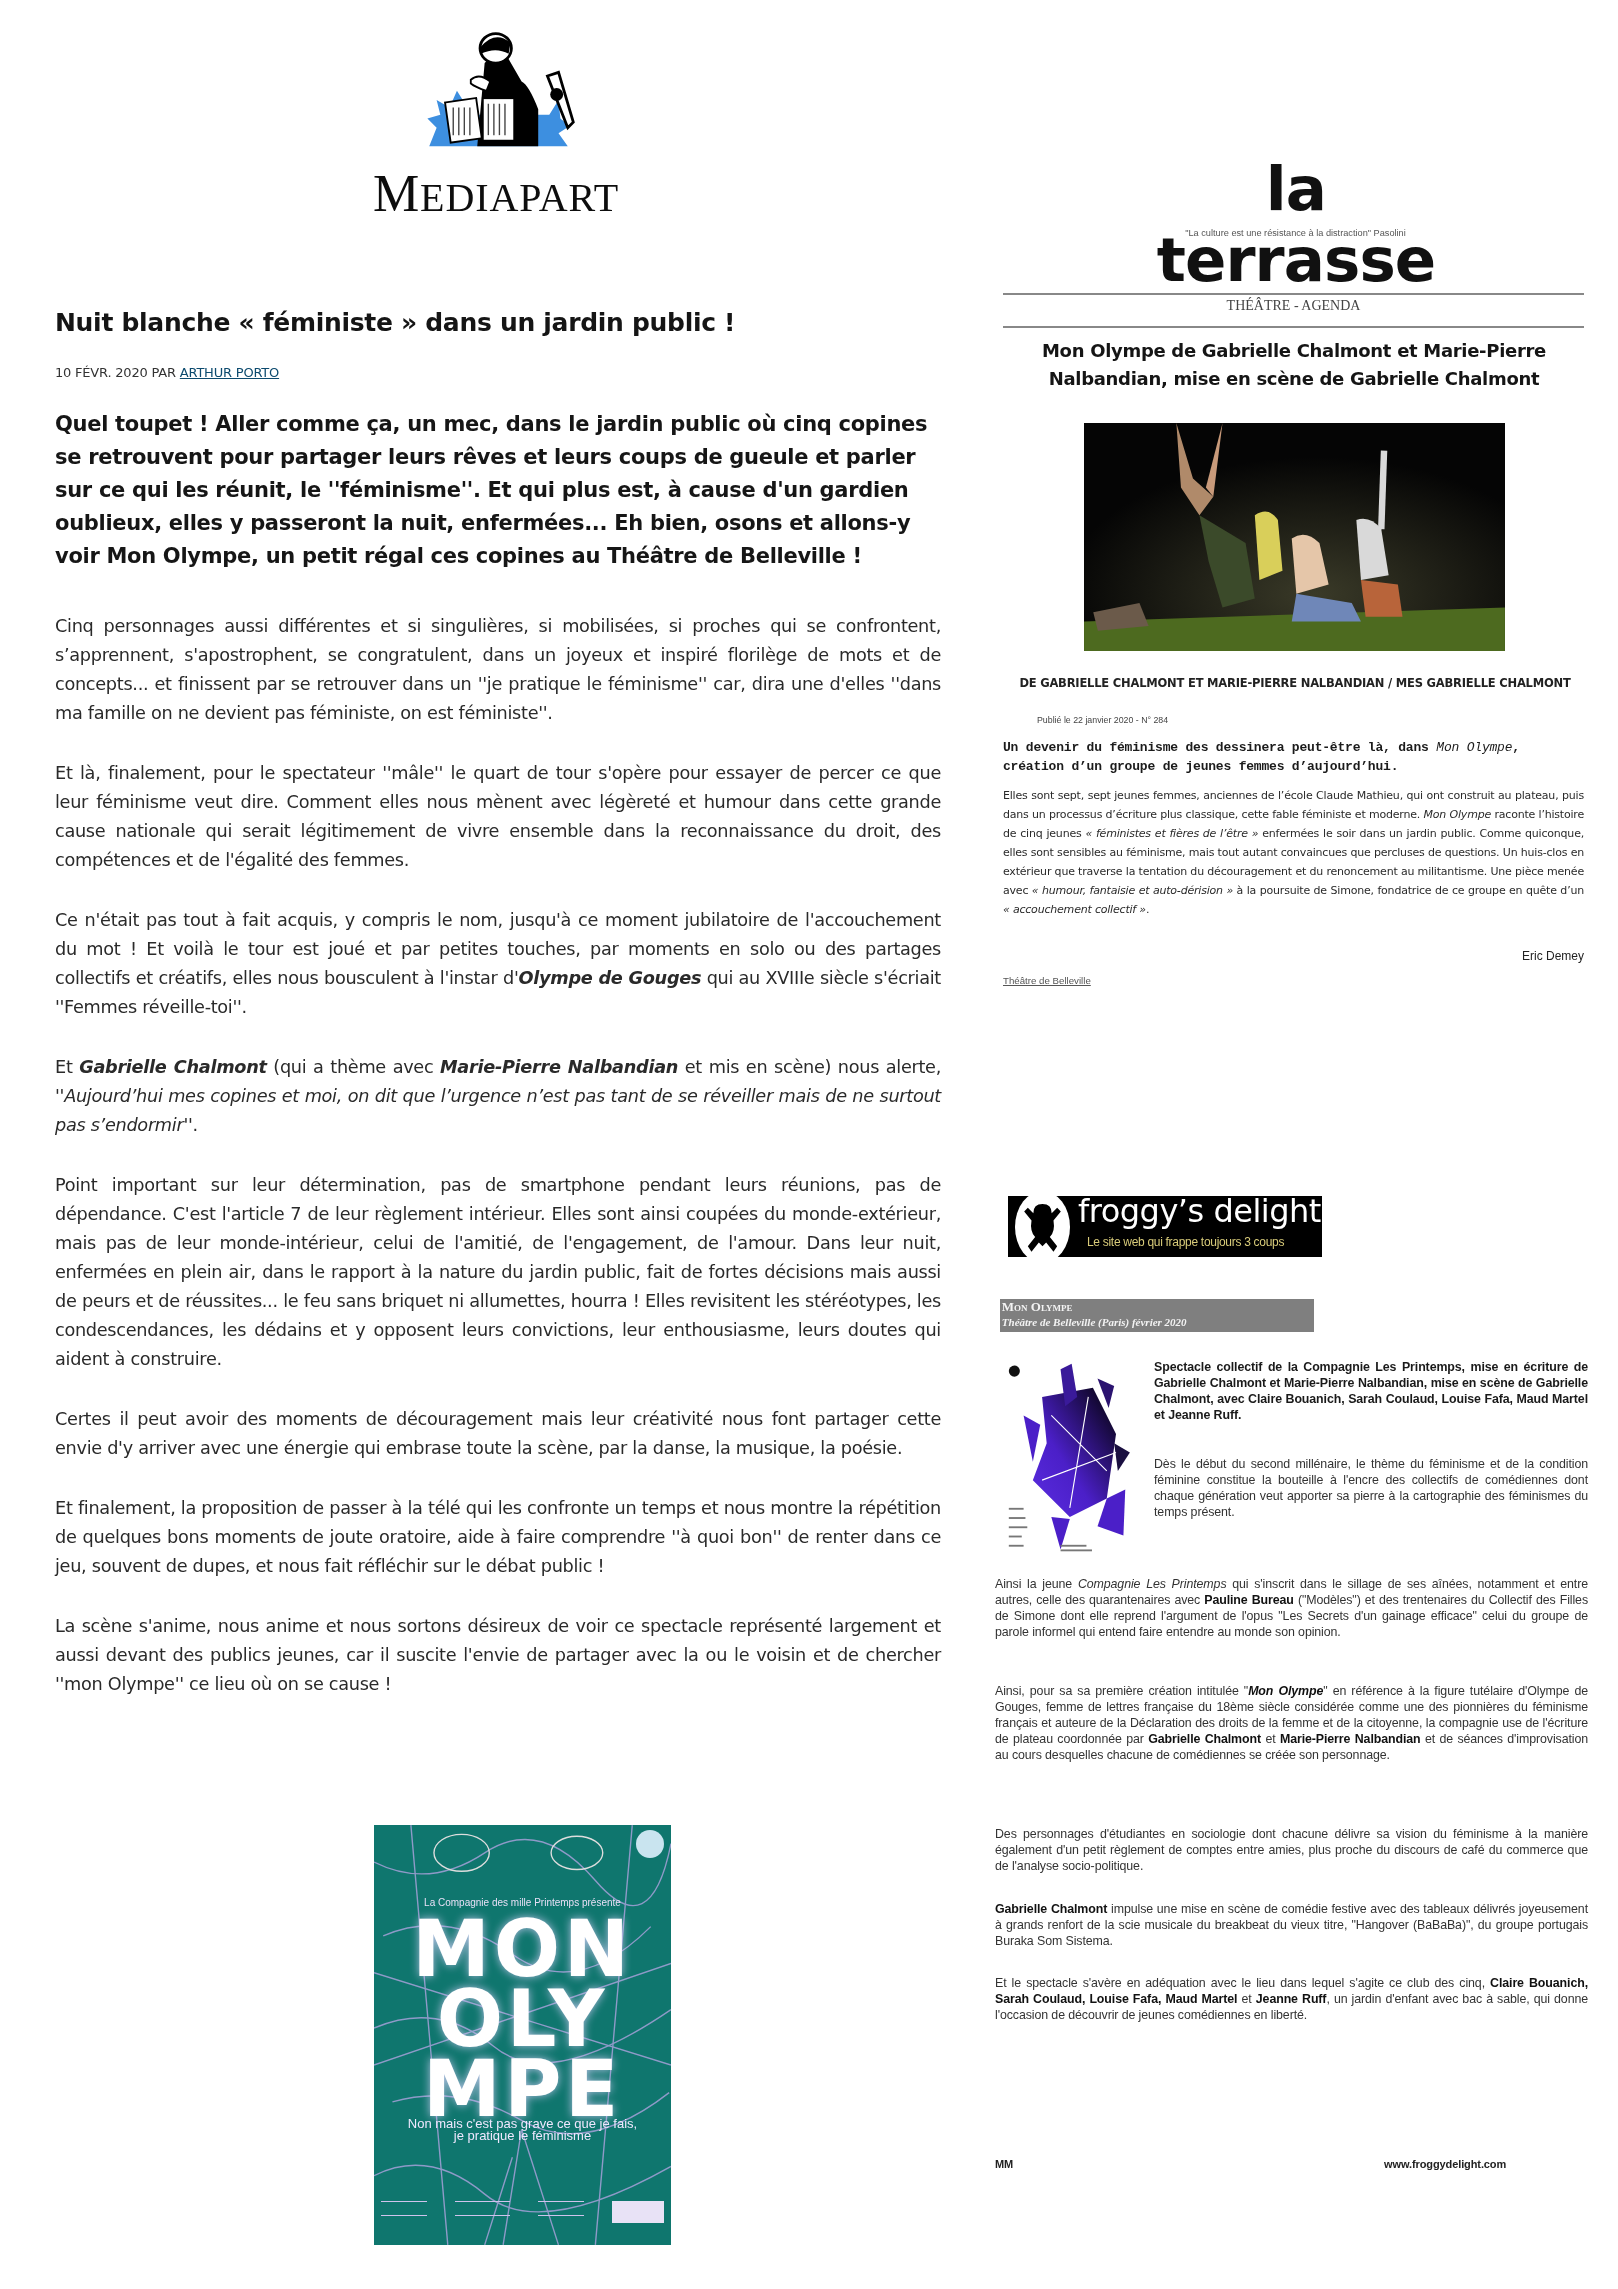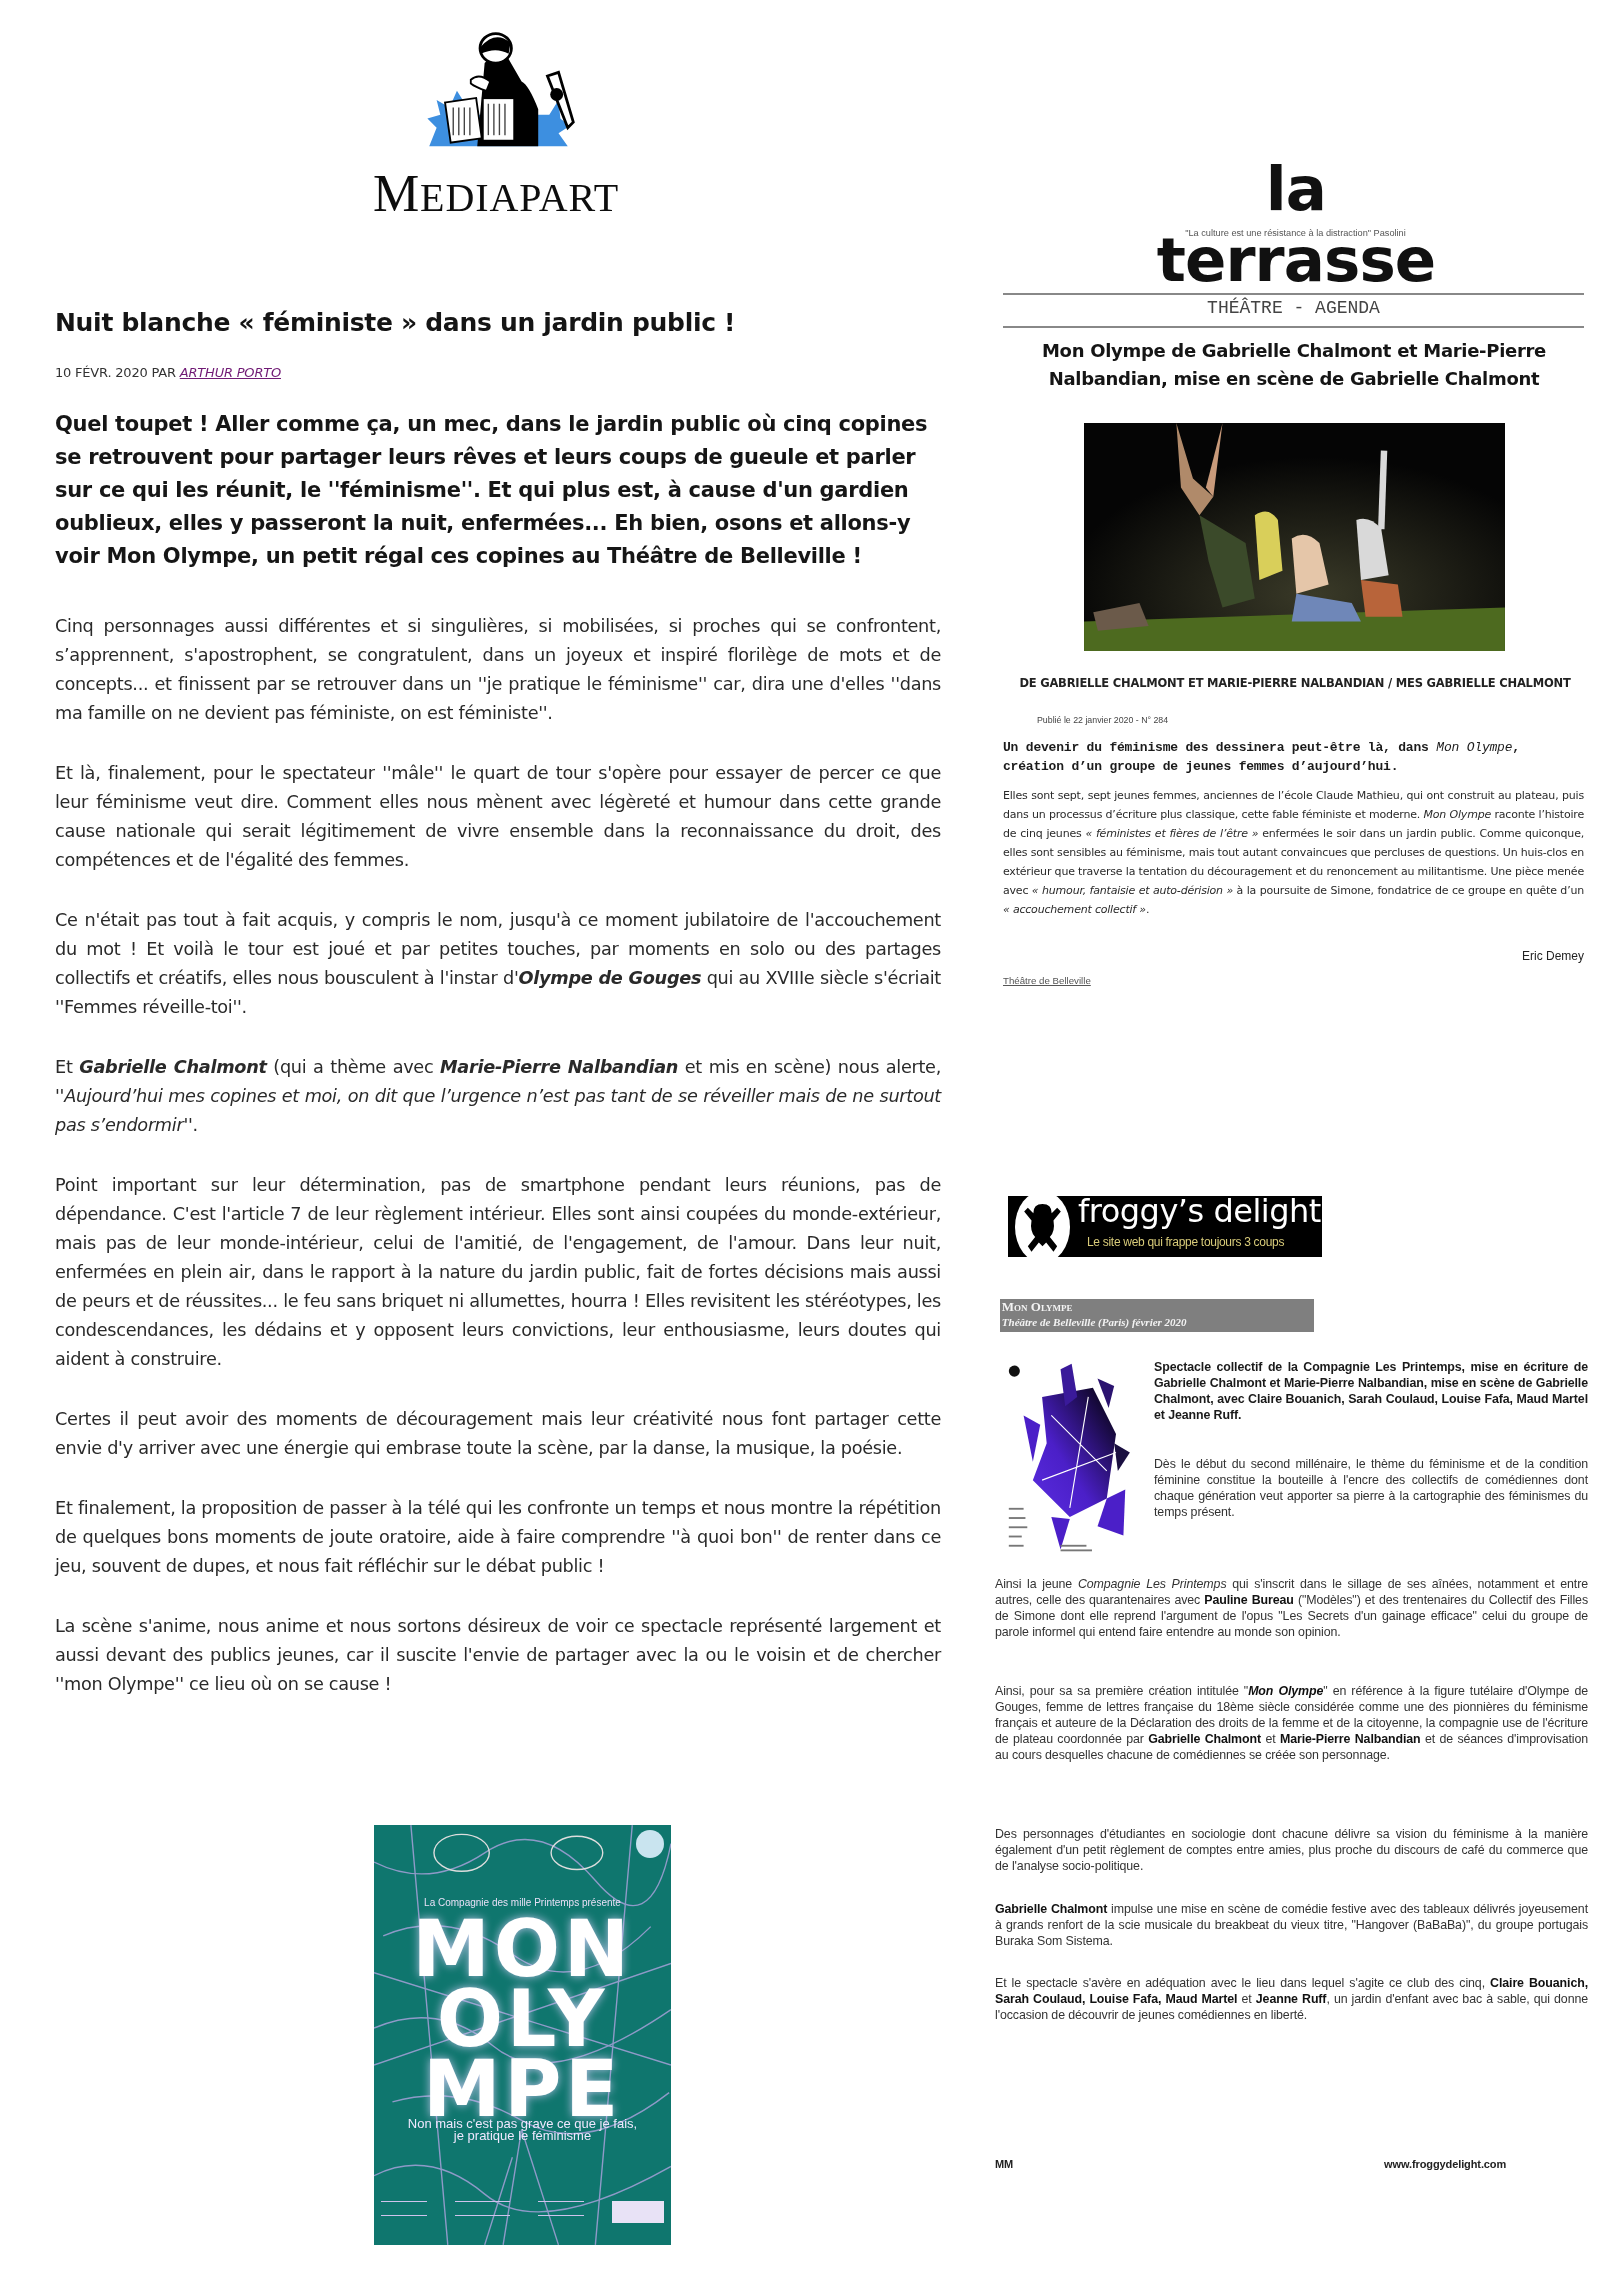--- a/index.html
+++ b/index.html
@@ -8,40 +8,40 @@
 
   
   #mp-logo { left:420px; top:26px; width:157px; height:125px; }
   #mp-word { left:332px; top:164px; width:328px; text-align:center; font-family:"Liberation Serif", serif; font-size:52px; letter-spacing:0.9px; color:#0d0d0d; }
   #mp-word .sc { font-size:40px; }
 
   
   #left { left:55px; top:308px; width:886px; font-family:"DejaVu Sans", sans-serif; }
   #art-title { font-size:25px; font-weight:bold; color:#151515; margin:0 0 28px 0; letter-spacing:-0.3px; }
   #art-meta { font-size:13px; color:#333; margin-bottom:28px; letter-spacing:-0.2px; }
-  #art-meta a { color:#701a75; text-decoration:underline;font-style:italic; }
+  #art-meta a { color:#0c4a6e; text-decoration:underline; }
   #art-lead { font-size:21px; font-weight:bold; line-height:33px; color:#161616; margin-bottom:39px; letter-spacing:-0.3px; }
   .art-p { font-size:17.7px; line-height:29px; color:#2a2a2a; text-align:justify; margin:0 0 31px 0; letter-spacing:-0.3px; }
   .art-p i { font-style:italic; }
   .art-p b { font-weight:bold; }
 
   
   #poster { left:374px; top:1825px; width:297px; height:420px; background:#0f766e; overflow:hidden; }
   #poster svg { position:absolute; left:0; top:0; }
   #poster .p-company { position:absolute; top:72px; left:0; width:100%; text-align:center; color:#e9e0f7; font-size:10px; }
   #poster .p-big { position:absolute; left:0; width:100%; text-align:center; color:#ffffff; font-family:"DejaVu Sans", sans-serif; font-weight:bold; font-size:78px; line-height:78px; letter-spacing:3.7px; text-shadow:0 0 9.2px rgba(220,210,255,0.8); }
   #poster .p-tag { position:absolute; top:293px; left:0; width:100%; text-align:center; color:#efe8ff; font-size:13px; line-height:12px; }
   #poster .p-credits { position:absolute; bottom:22px; left:7.4px; right:7.4px; display:flex; justify-content:space-between; color:#e0d6f5; font-size:4.6px; line-height:5.5px; }
   #poster .p-badge { position:absolute; top:4.6px; right:7.4px; width:28px; height:28px; border-radius:50%; background:#c9e4ef; }
 
   
   #lt-word { left:1130px; top:153px; width:332px; text-align:center; font-family:"DejaVu Sans", sans-serif; font-size:61px; font-weight:bold; letter-spacing:-0.9px; color:#111; }
   #lt-tag { left:1133px; top:228px; width:325px; text-align:center; font-size:9.2px; color:#555; }
   .rule { position:absolute; left:1003px; width:581px; height:1.8px; background:#888; }
-  #lt-section { left:1003px; top:298px; width:581px; text-align:center; font-family:Liberation Mono, monospace; font-size:18px; color:#444; }
+  #lt-section { left:1003px; top:298px; width:581px; text-align:center; font-family:Liberation Serif, serif; font-size:14px; color:#444; }
   #lt-headline { left:1024px; top:337px; width:540px; text-align:center; font-family:"DejaVu Sans", sans-serif; font-weight:bold; font-size:18px; line-height:28px; color:#151515; letter-spacing:-0.3px; }
   #lt-photo { left:1084px; top:423px; width:421px; height:228px; background:#050505; overflow:hidden; }
   #lt-credits { left:1006px; top:676px; width:578px; text-align:center; font-family:"DejaVu Sans", sans-serif; font-weight:bold; font-size:11.5px; color:#222; letter-spacing:-0.2px; }
   #lt-pub { left:1003px; top:715px; font-size:8.8px; color:#444;padding-left:34px; }
   #lt-chapo { left:1003px; top:738px; width:581px; font-family:Liberation Mono, monospace; font-weight:bold; font-size:13px; line-height:19.4px; color:#1b1b1b; letter-spacing:-0.2px; }
   #lt-body { left:1003px; top:786px; width:581px; font-family:"DejaVu Sans", sans-serif; font-size:11px; line-height:19px; color:#2a2a2a; text-align:justify; letter-spacing:-0.2px; }
   #lt-author { left:1003px; top:949px; width:581px; text-align:right; font-size:12px; color:#222; }
   #lt-venue { left:1003px; top:975px; font-size:9.7px; color:#555; text-decoration:underline; }
 
   

